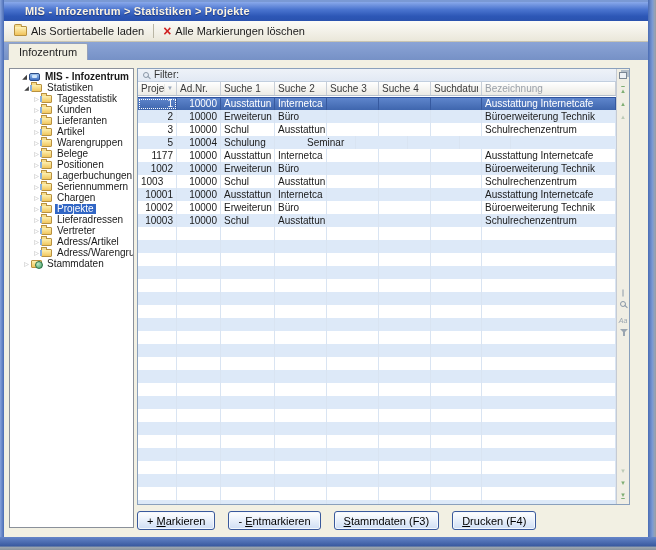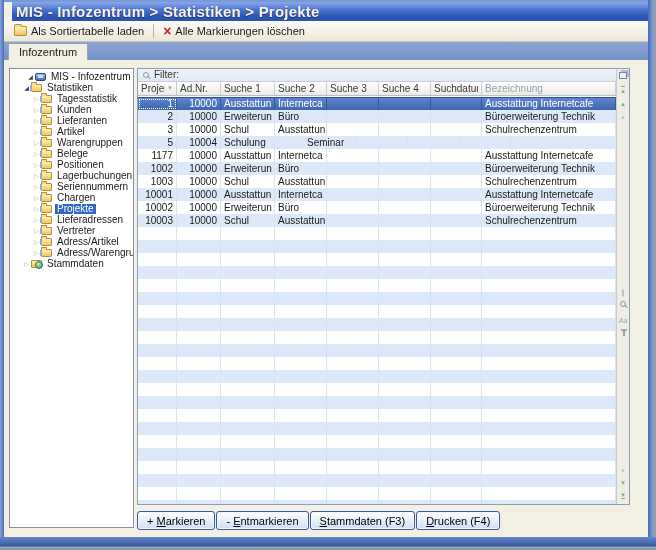--- a/index.html
+++ b/index.html
@@ -12,22 +12,22 @@
   .frame-top    { position:absolute; left:0; top:0; width:100%; height:2px; background:#7a99d4; z-index:5; }
   .frame-left   { position:absolute; left:0; top:0; width:4px; height:100%; background:linear-gradient(90deg,#87a3dc,#4a6cb4); z-index:5; }
   .frame-right  { position:absolute; right:0; top:0; width:8px; height:100%; background:linear-gradient(90deg,#4a6cb4,#7a99d4 55%,#9aa4ae 90%,#8b949d); z-index:5; }
   .frame-bottom { position:absolute; left:0; bottom:0; width:100%; height:13px; background:linear-gradient(180deg,#6585c8,#3a5aa0 68%,#9aa4ae 80%,#8b949d); z-index:5; }
 
   .inner { position:absolute; left:4px; top:2px; right:8px; bottom:13px; background:#f2f0e3; }
 
   
   .titlebar { position:absolute; left:0; top:0; right:0; height:19px;
     background:linear-gradient(180deg,#8aa9ea,#4a74cf 40%,#2d57b6 75%,#2a52ae);
-    color:#fbf3e2; font-size:15px; font-weight:bold; line-height:19px; padding-left:4px;
-    text-shadow:0 1px 1px rgba(10,25,70,.55); letter-spacing:.2px;margin-left:8px; }
+    color:#fbf3e2; font-size:11px; font-weight:bold; line-height:19px; padding-left:21px;
+    text-shadow:0 1px 1px rgba(10,25,70,.55); letter-spacing:.2px; }
 
   
   .toolbar { position:absolute; left:0; top:19px; right:0; height:21px;
     background:linear-gradient(180deg,#fcfbf7,#eae7da); border-bottom:1px solid #c8c4b2;
     display:flex; align-items:center; padding-left:4px; }
   .toolbtn { display:flex; align-items:center; gap:4px; padding:2px 6px; font-size:11px; color:#1a1a1a; cursor:default; }
   .tool-sep { width:1px; height:14px; background:#b9b5a4; margin:0 3px; }
   .loadicon { position:relative; width:13px; height:10px; background:linear-gradient(#fef3bd,#f0c25a);
     border:1px solid #b8913f; border-radius:1px; }
   .loadicon::before { content:""; position:absolute; top:-3px; left:-1px; width:6px; height:2px;
@@ -101,21 +101,21 @@
   .gray  { color:#9aa5b0; }
   .ovl { text-decoration:overline; }
   .unl { text-decoration:underline; }
   .txtico { font-size:7px; font-style:italic; }
   .funnel { position:absolute; left:3px; width:0; height:0; border-left:4px solid transparent;
     border-right:4px solid transparent; border-top:4px solid #9aa5b0; cursor:pointer; }
   .funnel::after { content:""; position:absolute; left:-1px; top:-1px; width:2px; height:4px; background:#9aa5b0; }
   .stripmag { position:absolute; left:3px; cursor:pointer; }
 
   
-  .btnbar { position:absolute; left:133px; top:451px; display:flex; gap:1px; }
+  .btnbar { position:absolute; left:133px; top:451px; display:flex; gap:13px; }
   .btn { height:19px; padding:0 9px; font-family:"Liberation Sans",sans-serif; font-size:11px; color:#000;
     border:1px solid #39599c; border-radius:3px; cursor:pointer;
     background:linear-gradient(180deg,#ffffff,#eaf1fb 45%,#cfdef4); box-shadow:inset 0 0 0 1px #f4f8fd; }
   .btn u { text-decoration:underline; }
 </style>
 </head>
 <body>
 
 <div class="window">
   <div class="frame-top"></div>
@@ -143,21 +143,21 @@
 
     <div class="tabstrip">
       <div class="tab">
         <span>Infozentrum</span>
       </div>
     </div>
 
     <div class="content">
 
       <div class="treepanel">
-          <div class="tree-item" style="padding-left: 16px;">
+          <div class="tree-item" style="padding-left: 10px; font-weight: bold;">
             <span class="expander open">◢</span>
             <span class="tree-ico computer"></span>
             <span class="tree-label">MIS - Infozentrum</span>
           </div>
           <div class="tree-item" style="padding-left: 12px;">
             <span class="expander open">◢</span>
             <span class="tree-ico folder"></span>
             <span class="tree-label">Statistiken</span>
           </div>
           <div class="tree-item" style="padding-left: 22px;">
@@ -329,21 +329,21 @@
                 <div class="cell" style="width: 39px; text-align: right;">1002</div>
                 <div class="cell" style="width: 44px; text-align: right;">10000</div>
                 <div class="cell" style="width: 54px;">Erweiterun</div>
                 <div class="cell" style="width: 52px;">Büro</div>
                 <div class="cell" style="width: 52px;"></div>
                 <div class="cell" style="width: 52px;"></div>
                 <div class="cell" style="width: 51px;"></div>
                 <div class="cell" style="flex: 1 1 0%;">Büroerweiterung Technik</div>
               </div>
               <div class="grid-row">
-                <div class="cell" style="width: 39px; text-align: right;">1003</div>
+                <div class="cell" style="width: 39px; ">1003</div>
                 <div class="cell" style="width: 44px; text-align: right;">10000</div>
                 <div class="cell" style="width: 54px;">Schul</div>
                 <div class="cell" style="width: 52px;">Ausstattun</div>
                 <div class="cell" style="width: 52px;"></div>
                 <div class="cell" style="width: 52px;"></div>
                 <div class="cell" style="width: 51px;"></div>
                 <div class="cell" style="flex: 1 1 0%;">Schulrechenzentrum</div>
               </div>
               <div class="grid-row alt">
                 <div class="cell" style="width: 39px; text-align: right;">10001</div>

